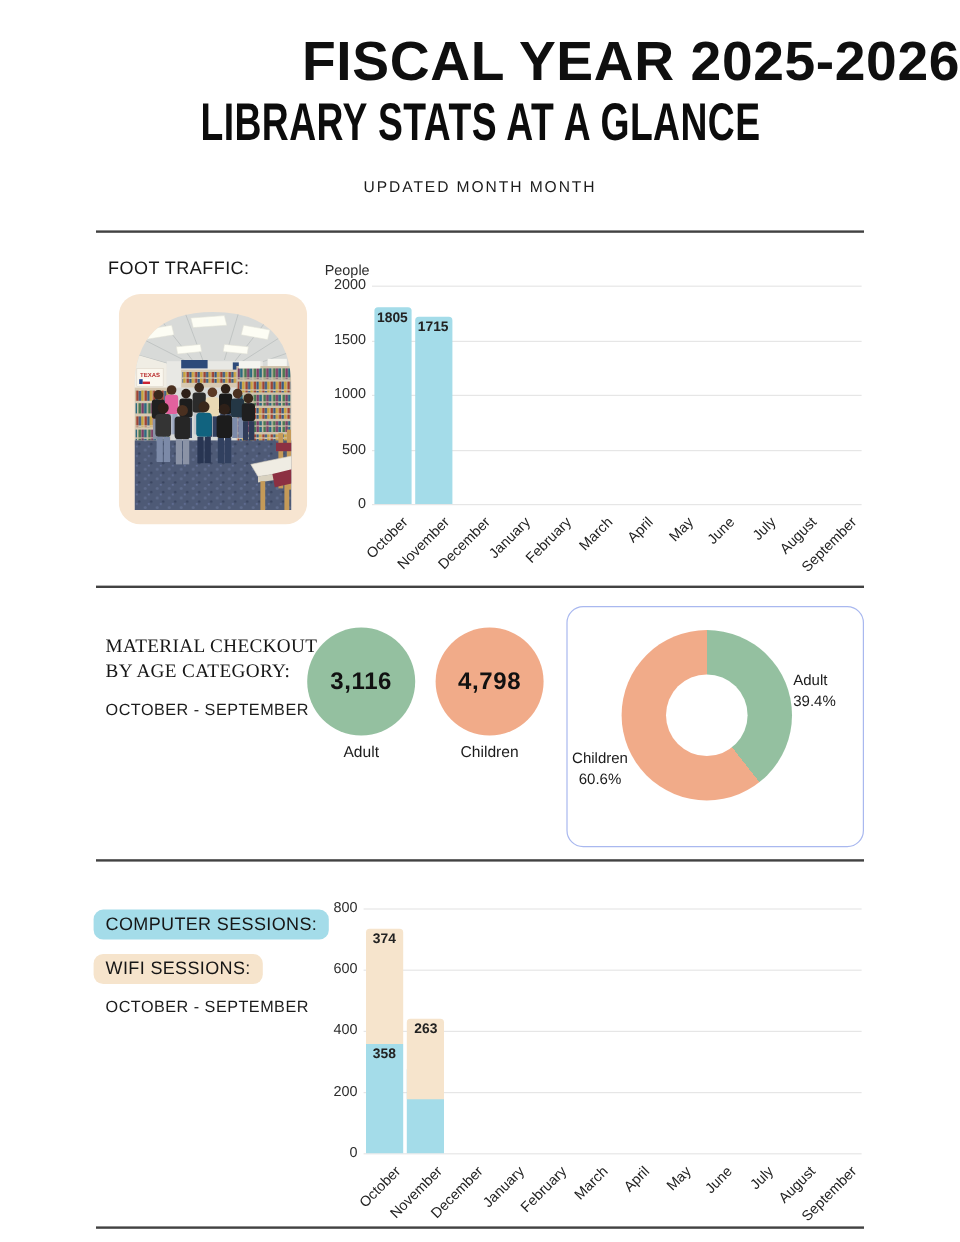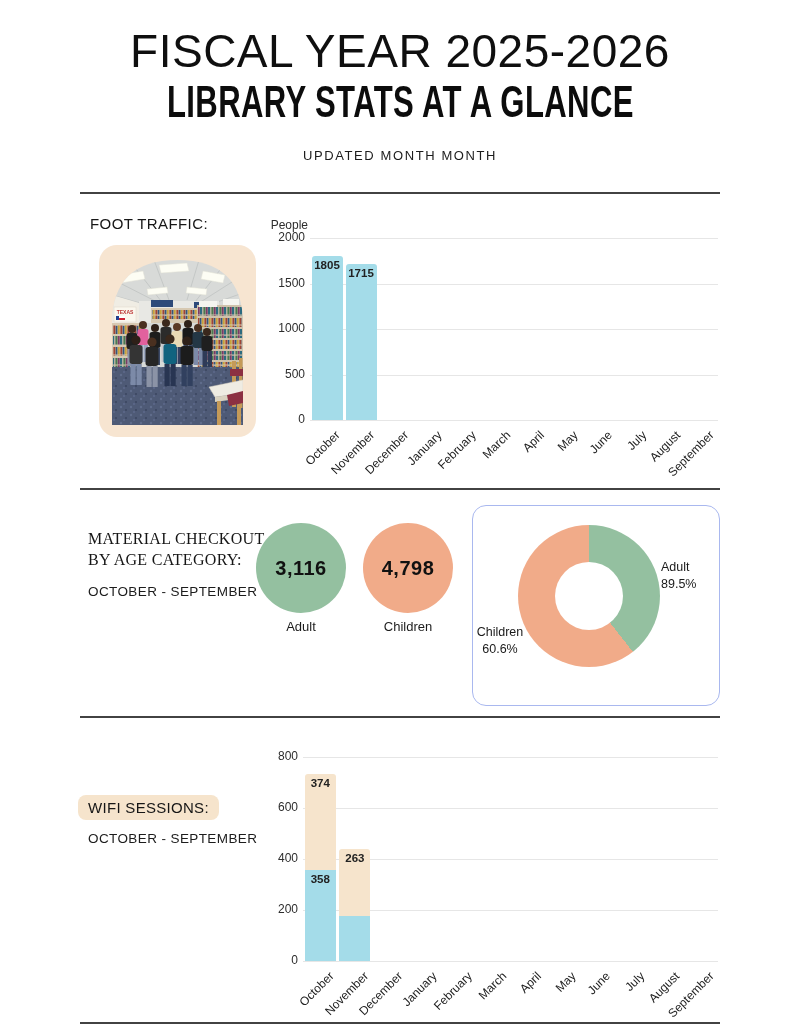--- a/index.html
+++ b/index.html
@@ -1,21 +1,21 @@
 <!DOCTYPE html>
 <html><head>
 <meta charset="utf-8">
 <style>
   html,body{margin:0;padding:0;background:#ffffff;}
   .page{position:relative;width:800px;height:1035px;margin:0 auto;background:#ffffff;
         font-family:"Liberation Sans","DejaVu Sans",sans-serif;color:#141414;overflow:hidden;}
 
   
-  .title1{position:absolute;top:24px;left:0;width:100%;text-align:center;
-          font-size:46px;font-weight:400;letter-spacing:0.5px;color:#0f0f0f;}
+  .title1{position:absolute;top:24px;left:0;width:100%;text-align:right;
+          font-size:46px;font-weight:700;letter-spacing:0.5px;color:#0f0f0f;}
   .title2w{position:absolute;top:78px;left:0;width:100%;text-align:center;}
   .title2{display:inline-block;font-size:42px;font-weight:800;letter-spacing:0.5px;
           transform:scaleX(0.74) scaleY(1.05);transform-origin:center;color:#0c0c0c;white-space:nowrap;}
   .subtitle{position:absolute;top:148px;left:0;width:100%;text-align:center;
             font-size:13px;font-weight:500;letter-spacing:1.6px;color:#1c1c1c;}
 
   .divider{position:absolute;left:80px;width:640px;height:2px;background:#424242;}
 
   
   .sec-label{position:absolute;font-size:15px;font-weight:500;letter-spacing:0.4px;color:#161616;}
@@ -288,30 +288,31 @@
     <span class="stat-value">4,798</span>
   </div>
   <div class="stat-caption cap2">Children</div>
 
   <div class="card">
     <div class="donut" style="background: conic-gradient(rgb(148, 192, 160) 0%, rgb(148, 192, 160) 39.4%, rgb(241, 171, 137) 39.4%, rgb(241, 171, 137) 100%);">
       <div class="donut-hole"></div>
     </div>
     <div class="donut-label dl-adult">
       <div>Adult</div>
-      <div>89.5%</div>
+      <div>39.4%</div>
     </div>
     <div class="donut-label dl-children">
       <div>Children</div>
       <div>60.6%</div>
     </div>
   </div>
 
   <div class="divider" style="top:716px"></div>
 
+  <div class="pill pill1" style="background-color: rgb(164, 220, 233);">COMPUTER SESSIONS:</div>
   <div class="pill pill2" style="background-color: rgb(246, 228, 204);">WIFI SESSIONS:</div>
   <div class="s3-period">OCTOBER - SEPTEMBER</div>
 
   <div id="chart-sessions" class="chart">
       <div class="gridline" style="left: 38px; top: 12px; width: 415px;"></div>
       <div class="ytick" style="width: 33px; top: 4px;">800</div>
       <div class="gridline" style="left: 38px; top: 63px; width: 415px;"></div>
       <div class="ytick" style="width: 33px; top: 55px;">600</div>
       <div class="gridline" style="left: 38px; top: 114px; width: 415px;"></div>
       <div class="ytick" style="width: 33px; top: 106px;">400</div>

